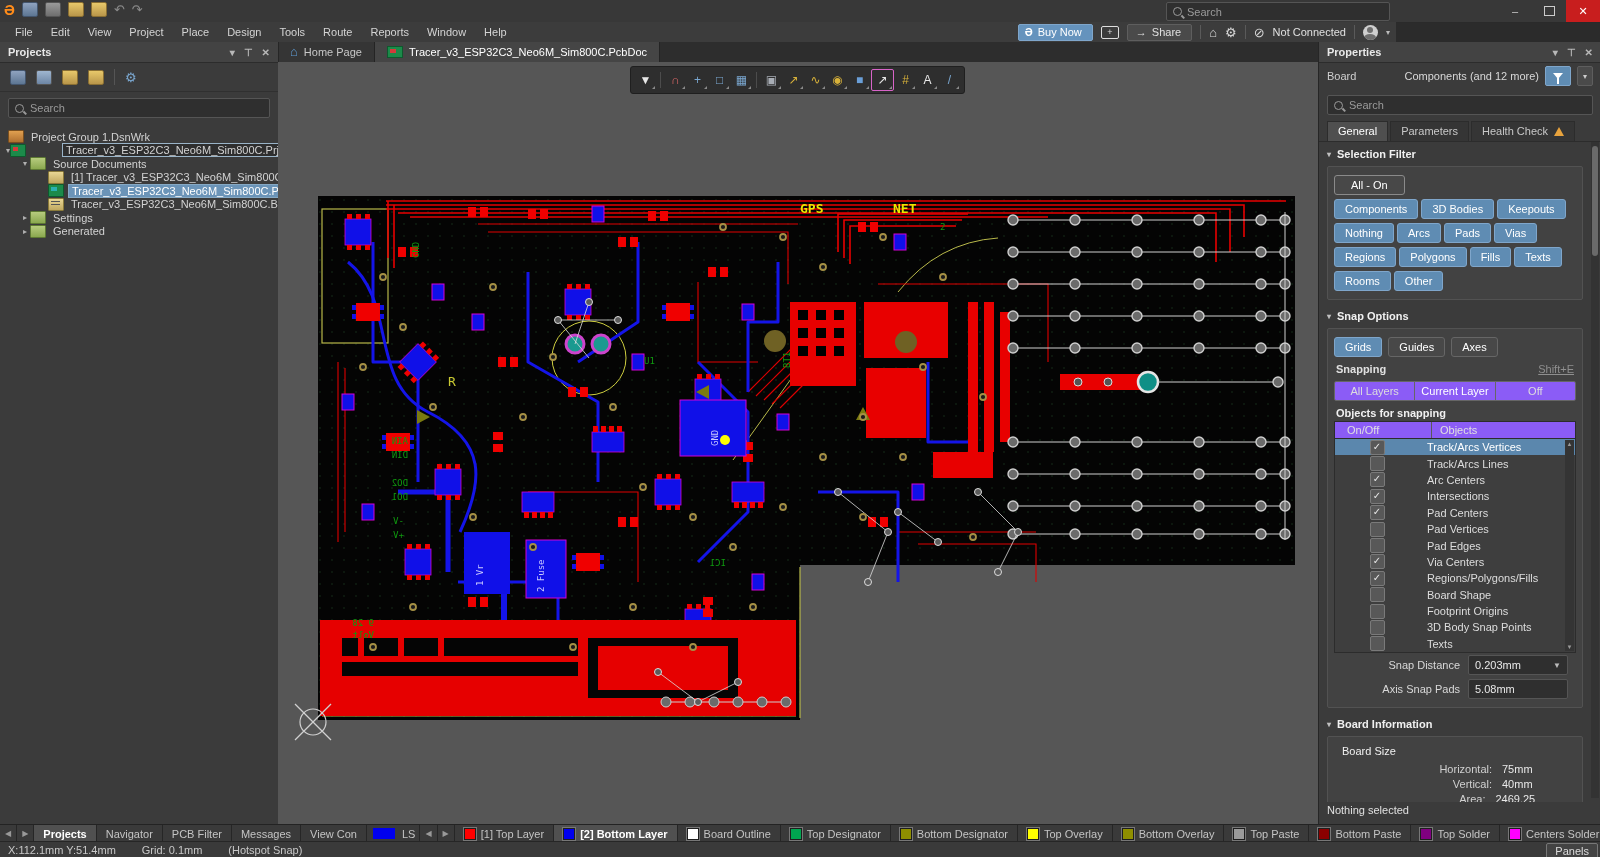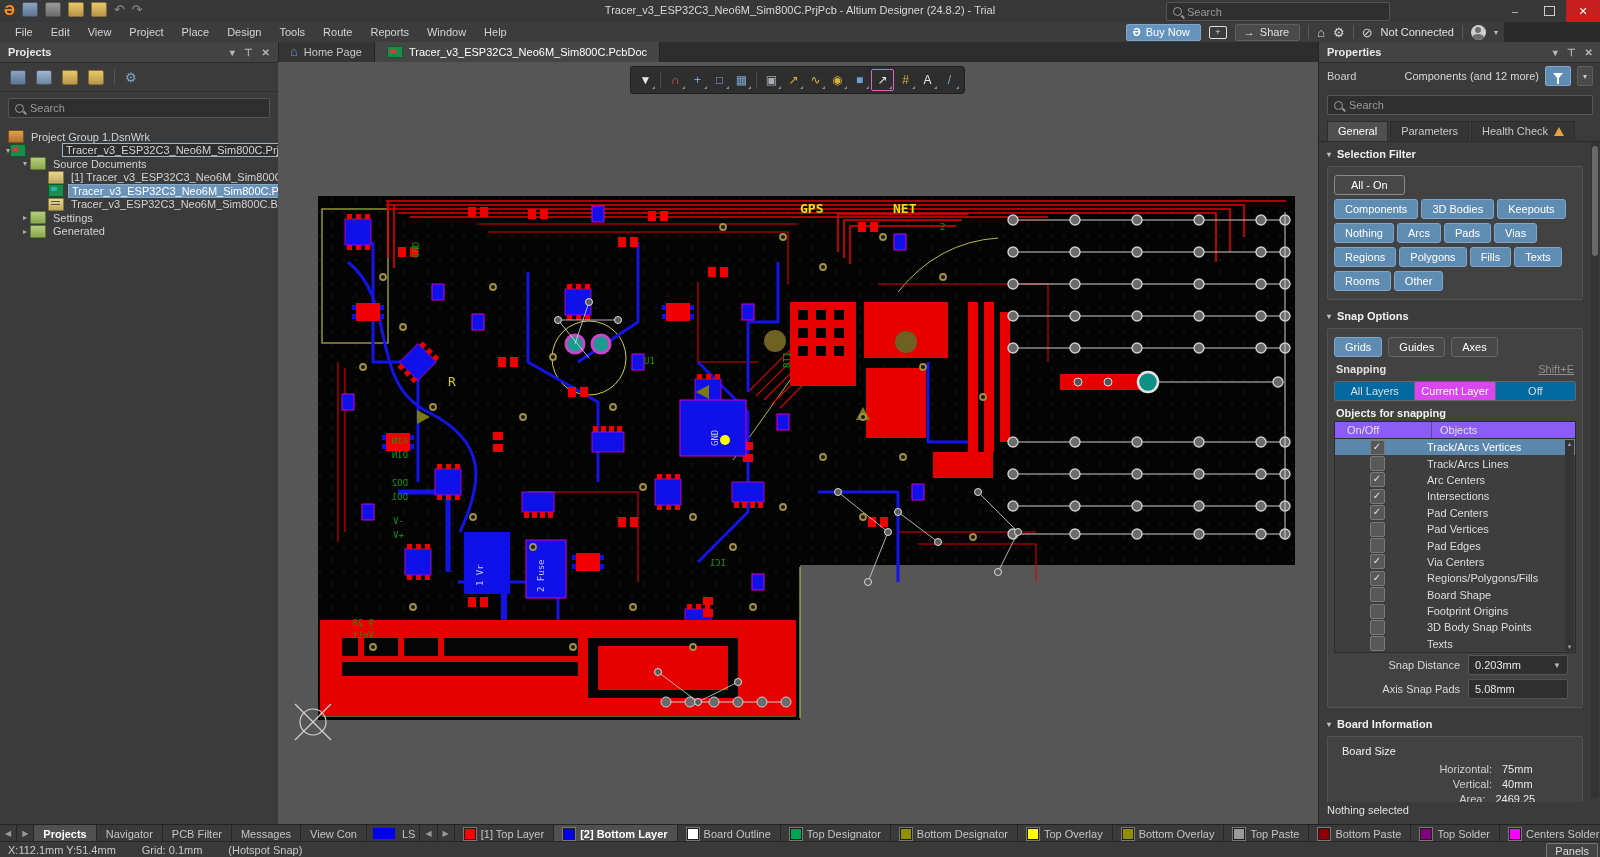--- a/index.html
+++ b/index.html
@@ -15,21 +15,21 @@
   .qi-folder{background:linear-gradient(#e8c86a,#b9964a);border:1px solid #8a6f33;border-top-left-radius:0;}
   .qi-arrow{color:#8a8a8a;font-size:13px;width:auto;line-height:13px;}
   #title-text{top:4px;left:0;width:1600px;text-align:center;color:#d8d8d8;pointer-events:none;}
   #win-search{right:210px;top:2px;width:210px;height:17px;background:#2f2f2f;border:1px solid #555;border-radius:2px;display:flex;align-items:center;gap:5px;padding:0 6px;color:#9a9a9a;}
   .mag{width:7px;height:7px;border:1.5px solid #9a9a9a;border-radius:50%;position:relative;display:inline-block;}
   .mag::after{content:"";position:absolute;width:4px;height:1.5px;background:#9a9a9a;transform:rotate(45deg);right:-4px;bottom:-2px;}
   #win-btns{right:0;top:0;display:flex;height:22px;}
   .wbtn{width:34px;height:22px;display:flex;align-items:center;justify-content:center;color:#ccc;}
   .wbtn.close{background:#c81e1e;color:#fff;}
   .restore{width:9px;height:8px;border:1px solid #ccc;position:relative;}
-  #menubar{left:0;top:22px;width:1504px;height:20px;background:#3c3c3c;border-bottom:6px solid #22c55e;display:flex;align-items:center;}
+  #menubar{left:0;top:22px;width:1396px;height:20px;background:#3c3c3c;border-bottom:6px solid #22c55e;display:flex;align-items:center;}
   #menus{display:flex;padding-left:6px;}
   .menu-item{padding:2px 9px;color:#d4d4d4;}
   #mbar-right{position:absolute;right:6px;top:0;height:20px;display:flex;align-items:center;gap:8px;}
   .btn-buynow{background:#6593bd;color:#fff;border:1px solid #7fa6cb;border-radius:2px;padding:1px 10px 2px 6px;display:flex;gap:5px;align-items:center;}
   .btn-share{background:#4a4a4a;color:#e0e0e0;border:1px solid #5e5e5e;border-radius:2px;padding:1px 10px 2px 8px;display:flex;gap:5px;align-items:center;}
   .bubble{width:16px;height:11px;border:1px solid #ddd;border-radius:2px;position:relative;display:inline-block;background:#3c3c3c;color:#ddd;font-size:9px;line-height:10px;text-align:center;}
   .mb-ico{color:#d8d8d8;font-size:13px;}
   .avatar{width:15px;height:15px;border-radius:50%;background:#cfcfcf;position:relative;overflow:hidden;display:inline-block;}
   .avatar::before{content:"";position:absolute;left:4.5px;top:2px;width:6px;height:6px;border-radius:50%;background:#6e6e6e;}
   .avatar::after{content:"";position:absolute;left:1.5px;top:9px;width:12px;height:7px;border-radius:50%;background:#6e6e6e;}
@@ -87,23 +87,23 @@
   #rp-scroll{position:absolute;left:0;top:98px;width:272px;height:662px;overflow:hidden;}
   .sec-head{display:flex;align-items:center;gap:6px;padding:8px 8px 4px;color:#f0f0f0;font-weight:bold;}
   .sec-head .tri{font-size:8px;color:#c0c0c0;}
   .groupbox{margin:2px 8px;background:#424242;border:1px solid #525252;border-radius:2px;padding:6px;}
   .fbtn{background:#5f8cb3;border:1px solid #7fa6cb;border-radius:3px;color:#fff;padding:3px 10px;display:inline-block;margin:2px 3px 2px 0;}
   .fbtn.dark{background:#484848;border:1px solid #8a8a8a;padding:3px 16px;}
   .fbtn.off{background:#484848;border:1px solid #666;}
   .row-line{display:flex;align-items:center;padding:4px 2px;color:#e0e0e0;}
   .row-line .hint{margin-left:auto;color:#8f8f8f;text-decoration:underline;}
   .seg{display:flex;border:1px solid #666;border-radius:2px;overflow:hidden;margin-top:2px;}
-  .seg > div{flex:1;text-align:center;padding:3px 0;background:#0369a1;color:#ddd;border-right:1px solid #666;}
+  .seg > div{flex:1;text-align:center;padding:3px 0;background:#8b5cf6;color:#ddd;border-right:1px solid #666;}
   .seg > div:last-child{border-right:none;}
-  .seg > div.active{background:#d946ef;color:#fff;}
+  .seg > div.active{background:#8b5cf6;color:#fff;}
   .objlbl{padding:6px 10px 2px;color:#f0f0f0;font-weight:bold;}
   #snap-table{margin:2px 8px 0;border:1px solid #2c2c2c;background:#3e3e3e;position:relative;}
   .st-head{display:flex;background:#8b5cf6;border-bottom:1px solid #2c2c2c;color:#e0e0e0;}
   .st-head .c1{width:84px;padding:2px 0 2px 12px;border-right:1px solid #5a5a5a;}
   .st-head .c2{padding:2px 8px;}
   .strow{display:flex;align-items:center;height:16.4px;color:#ddd;}
   .strow.sel{background:#5b87ad;color:#fff;}
   .strow .c1{width:84px;display:flex;justify-content:center;}
   .strow .c2{padding-left:8px;}
   .cbx{width:13px;height:13px;background:#585858;border:1px solid #7a7a7a;border-radius:2px;font-size:10px;line-height:12px;text-align:center;color:#e8e8e8;}
@@ -137,21 +137,20 @@
 <div id="titlebar" class="abs">
   <div id="qbar" class="abs">
     <span class="qi qi-logo">Ə</span>
     <span class="qi qi-save"></span>
     <span class="qi qi-print"></span>
     <span class="qi qi-folder"></span>
     <span class="qi qi-folder"></span>
     <span class="qi qi-arrow">↶</span>
     <span class="qi qi-arrow">↷</span>
   </div>
-  <div id="title-text" class="abs">Tracer_v3_ESP32C3_Neo6M_Sim800C.PrjPcb - Altium Designer (24.8.2) - Trial</div>
   <div id="win-search" class="abs">
     <span class="mag"></span>
     <span>Search</span>
   </div>
   <div id="win-btns" class="abs">
     <span class="wbtn">–</span>
     <span class="wbtn">
         <span class="restore"></span>
       </span>
     <span class="wbtn close">✕</span>

